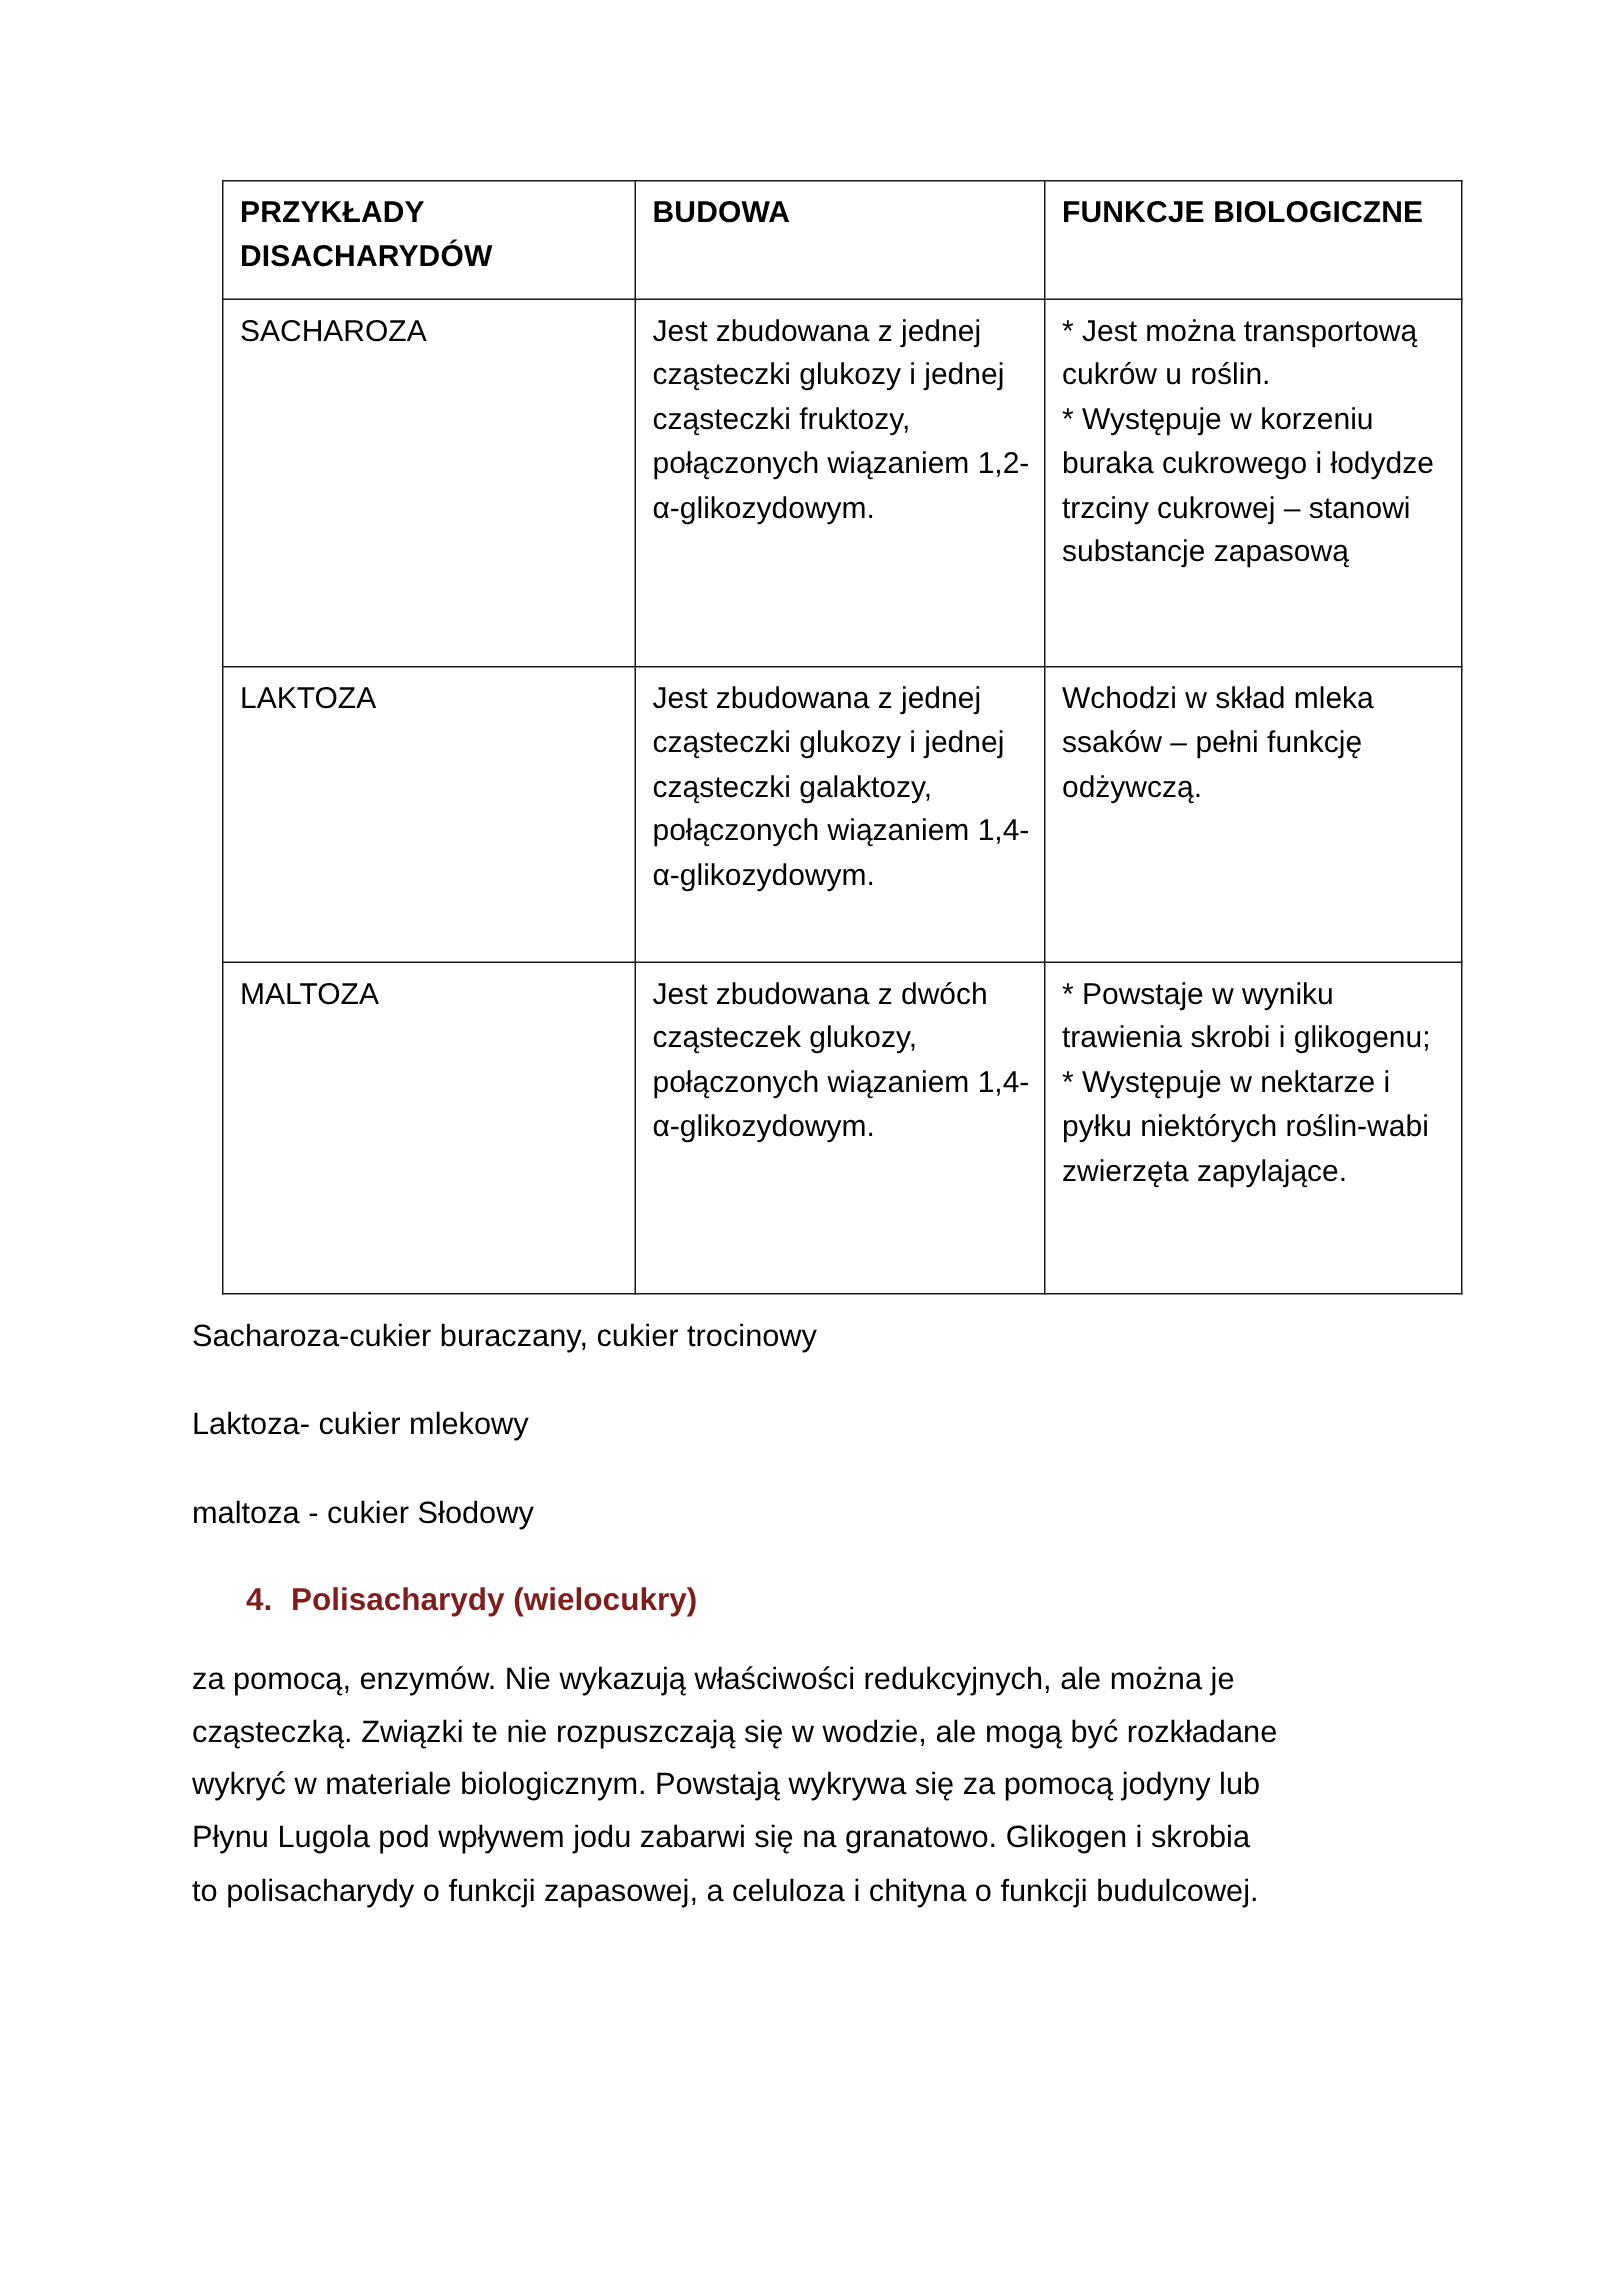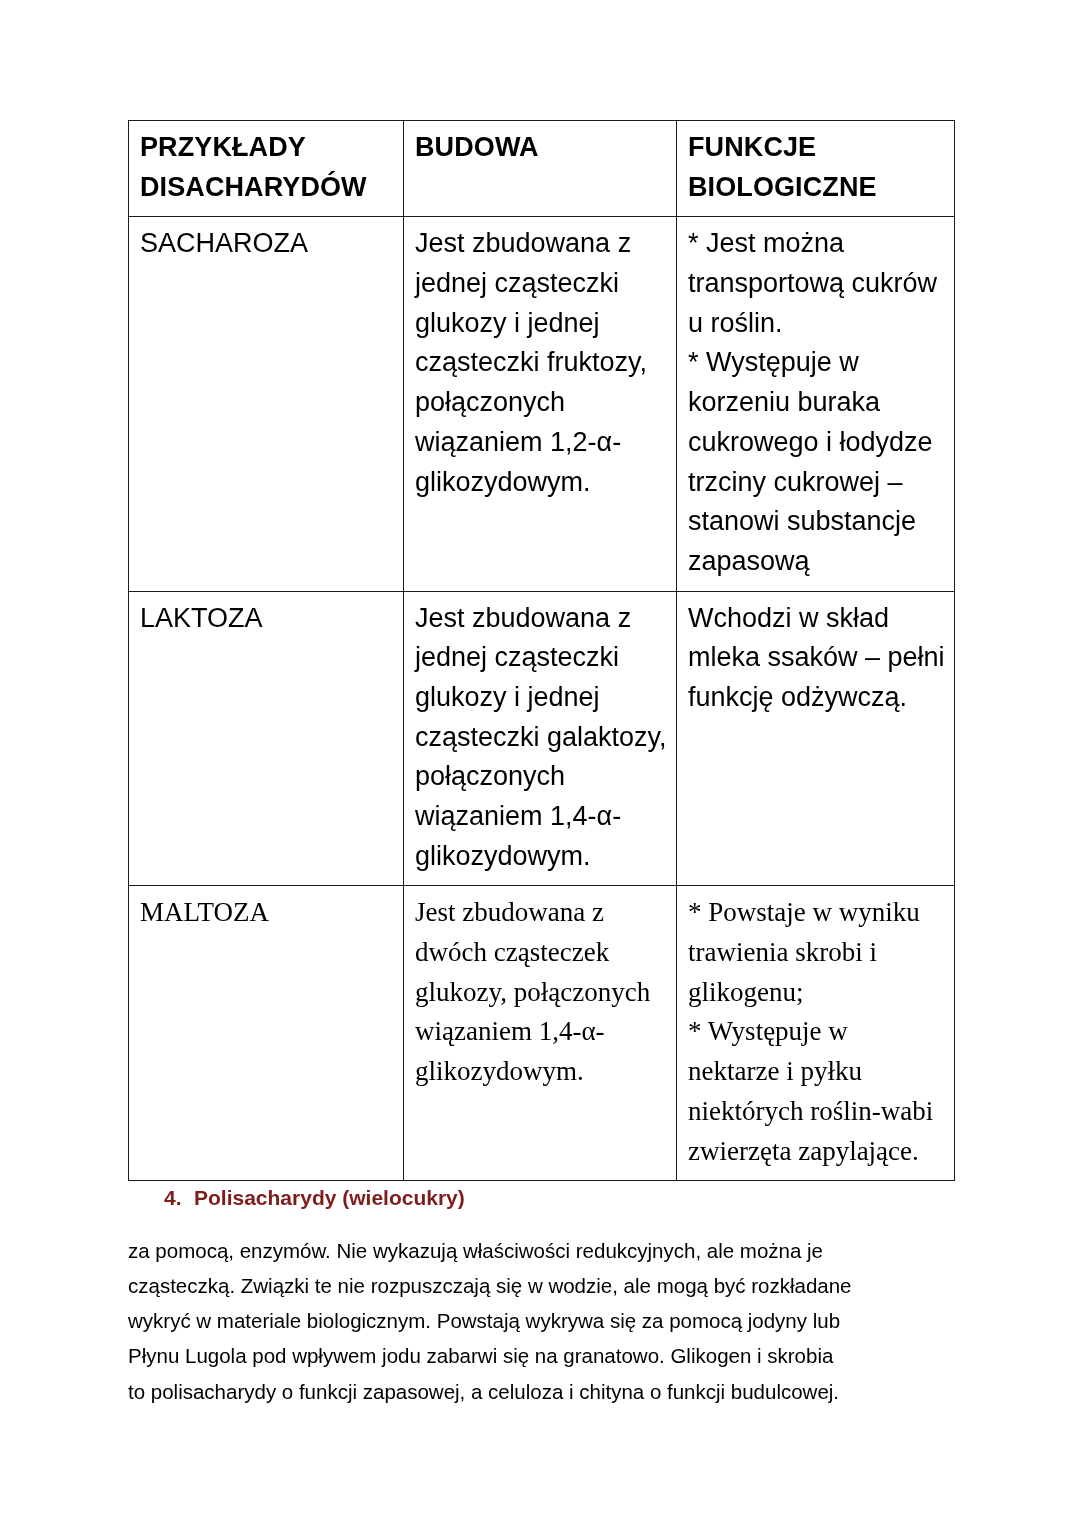--- a/index.html
+++ b/index.html
@@ -27,22 +27,23 @@
     left: 128px;
     top: 120px;
     width: 826px;
   }
 
   
   table.disaccharides {
     border-collapse: collapse;
     width: 826px;
     table-layout: fixed;
-    font-size: 27px;
+    font-size: 20px;
     line-height: 1.47;
+    margin-left: 20px;
   }
   table.disaccharides col.c1 { width: 275px; }
   table.disaccharides col.c2 { width: 273px; }
   table.disaccharides col.c3 { width: 278px; }
 
   table.disaccharides th,
   table.disaccharides td {
     border: 1.6px solid #1a1a1a;
     vertical-align: top;
     text-align: left;
@@ -57,21 +58,21 @@
   .hdr-line2 { display: block; }
 
   td.budowa-justified {
     text-align: justify;
     text-align-last: left;
   }
 
   
   tr.row-sacharoza td { height: 228px; }
   tr.row-laktoza  td { height: 180px; }
-  tr.row-maltoza  td { height: 204px; font-family: Liberation Serif, serif; }
+  tr.row-maltoza  td { height: 204px; }
 
   
   .notes {
     margin-top: 13px;
     font-size: 20.5px;
     line-height: 1.5;
   }
   .notes p {
     margin: 0 0 28px 0;
   }
@@ -135,20 +136,25 @@
         </tr>
         <tr class="row-maltoza">
           <td>MALTOZA</td>
           <td class="budowa-justified">Jest zbudowana z dwóch cząsteczek glukozy, połączonych wiązaniem 1,4-α-glikozydowym.</td>
           <td style="white-space: pre-line;">* Powstaje w wyniku trawienia skrobi i glikogenu;
 * Występuje w nektarze i pyłku niektórych roślin-wabi zwierzęta zapylające.</td>
         </tr>
       </tbody>
     </table>
 
+    <div class="notes">
+      <p>Sacharoza-cukier buraczany, cukier trocinowy</p>
+      <p>Laktoza- cukier mlekowy</p>
+      <p>maltoza - cukier Słodowy</p>
+    </div>
 
     <div class="section-heading" style="color: #7f1d1d;">
       <span class="num">4.</span><span>Polisacharydy (wielocukry)</span>
     </div>
 
     <p class="body-par">
       <span class="ln">za pomocą, enzymów. Nie wykazują właściwości redukcyjnych, ale można je</span>
       <span class="ln">cząsteczką. Związki te nie rozpuszczają się w wodzie, ale mogą być rozkładane</span>
       <span class="ln">wykryć w materiale biologicznym. Powstają wykrywa się za pomocą jodyny lub</span>
       <span class="ln">Płynu Lugola pod wpływem jodu zabarwi się na granatowo. Glikogen i skrobia</span>

